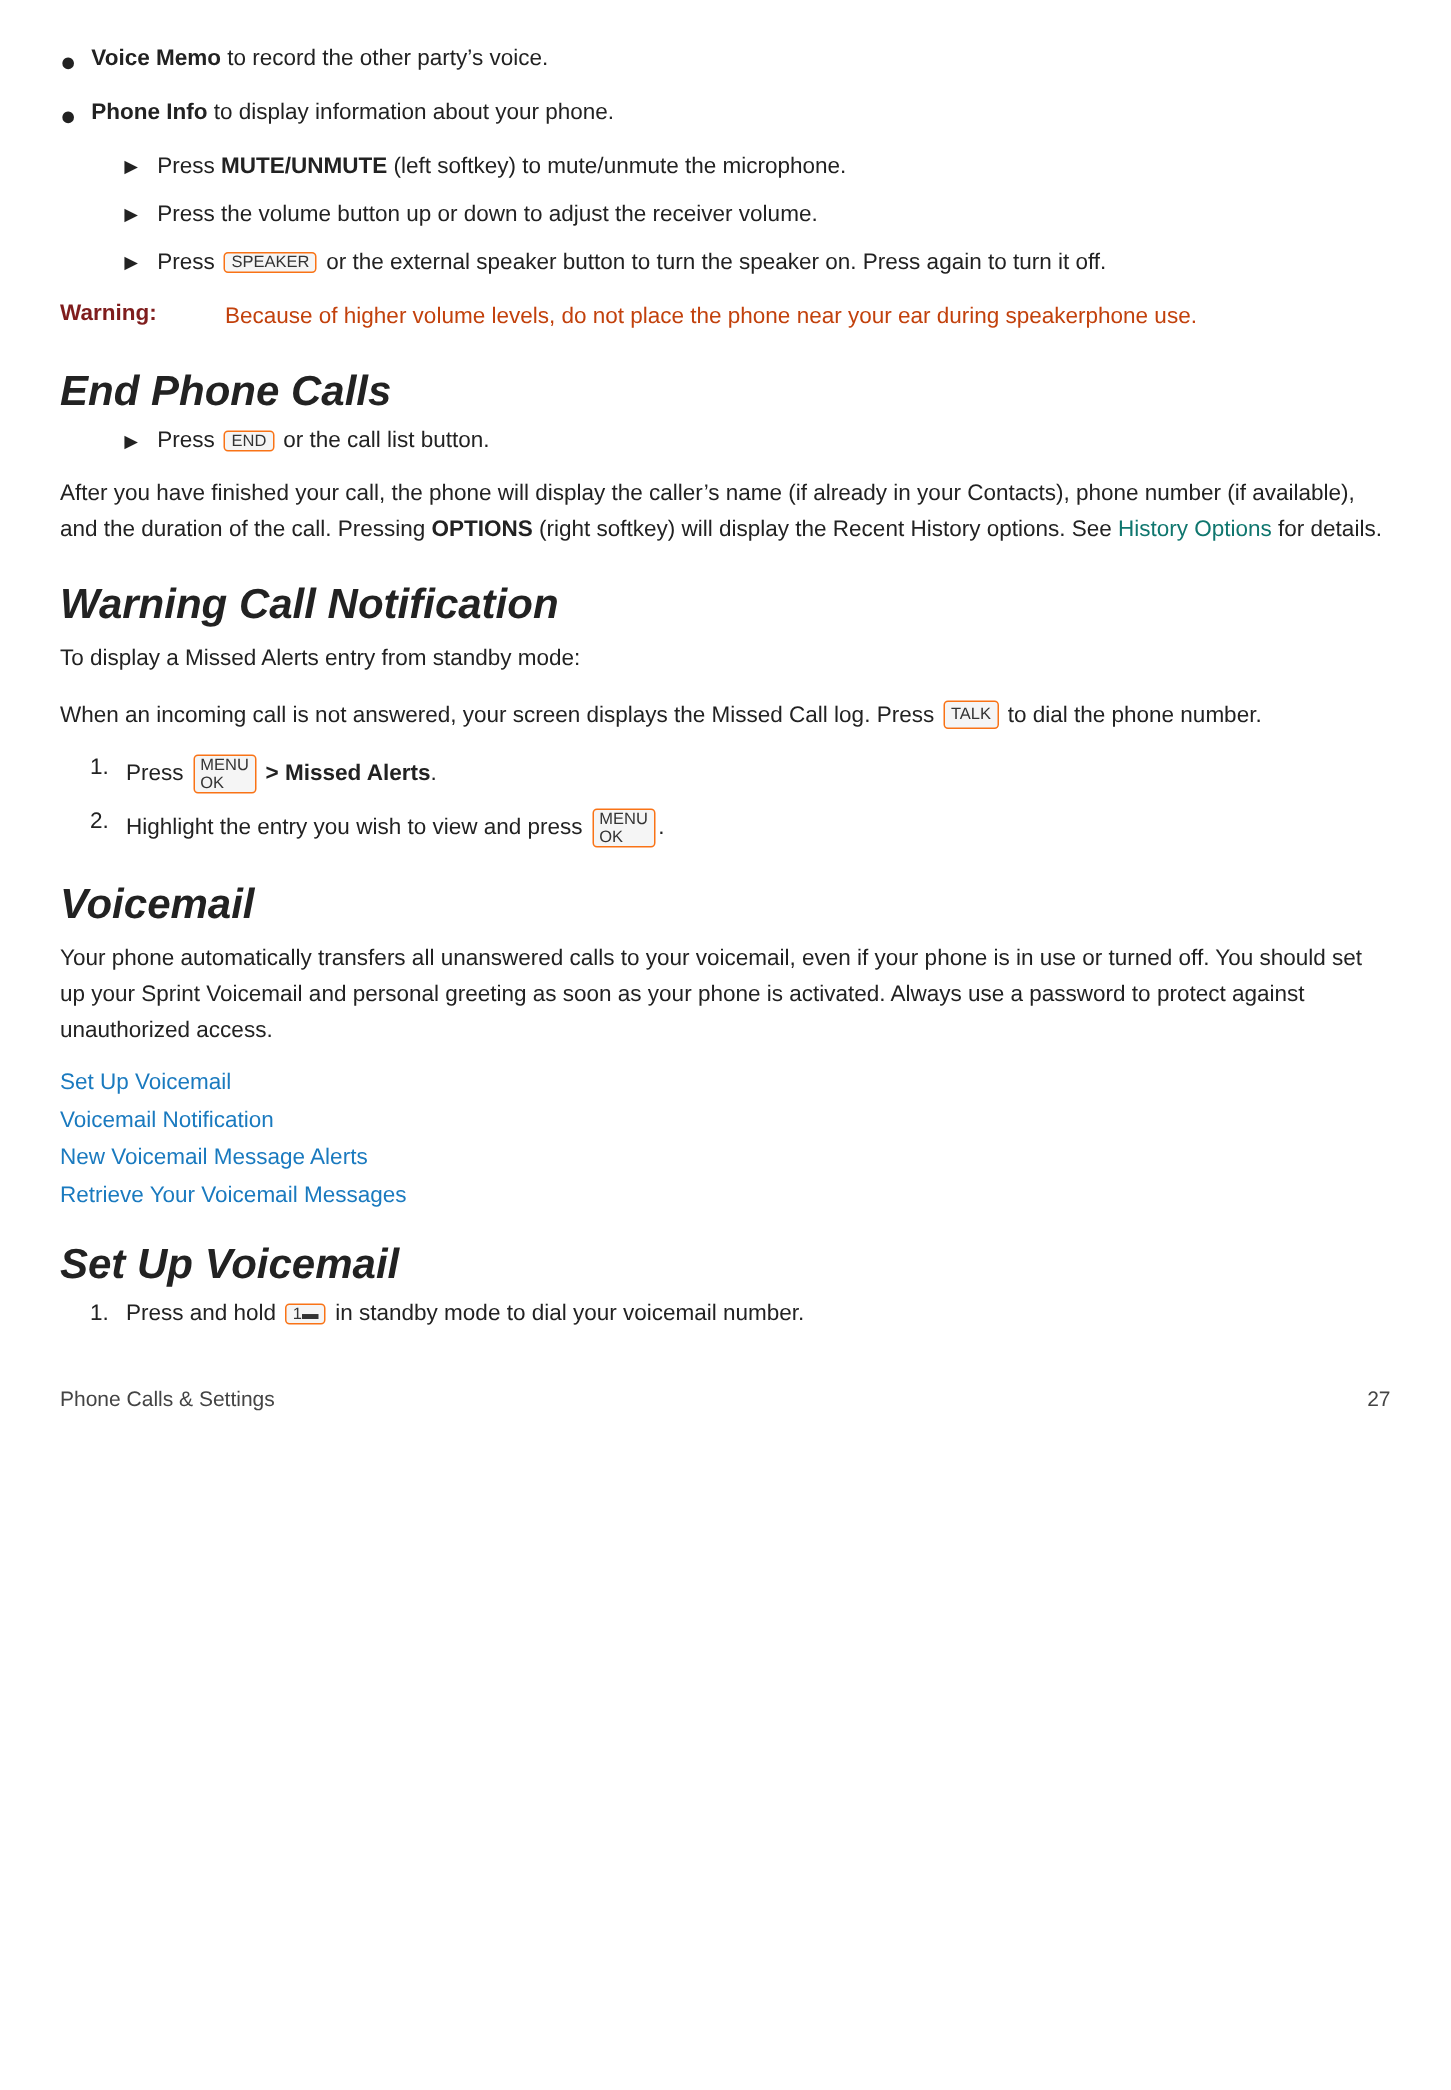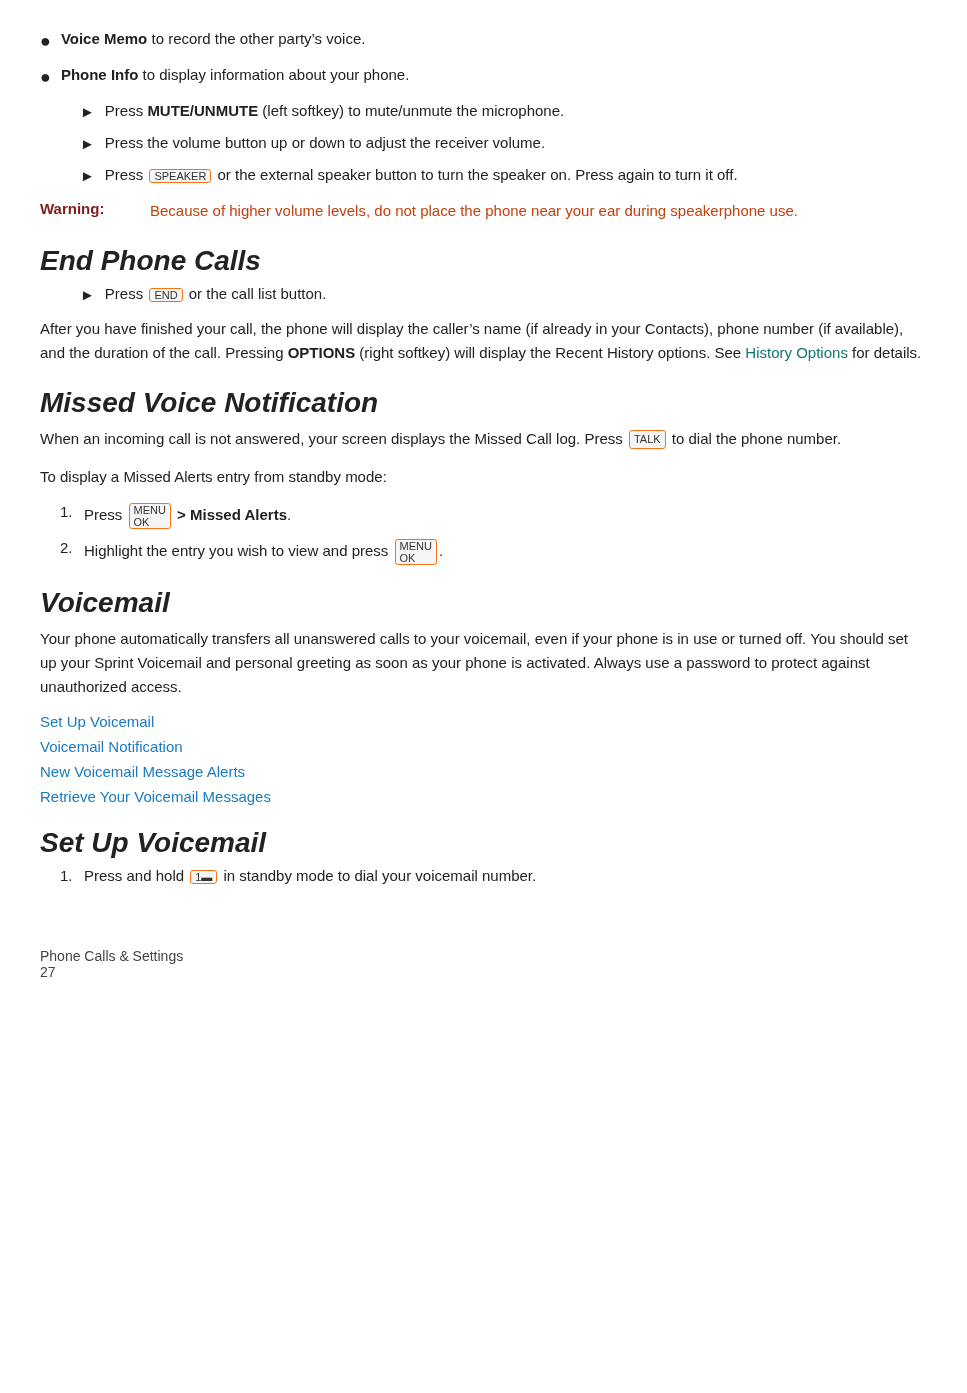--- a/index.html
+++ b/index.html
@@ -99,25 +99,24 @@
     .links-list a {
       display: block;
       color: #1a7abf;
       text-decoration: none;
       margin-bottom: 8px;
       font-size: 15px;
     }
     .footer {
       display: flex;
       justify-content: space-between;
-      margin-top: 64px;
+      margin-top: 40px;
       font-size: 14px;
       color: #444;
       border-top: none;
-      flex-direction: column;
     }
   </style>
 </head>
 <body>
 
 <div class="section-block">
   <div class="bullet-item">
     <span class="bullet-dot">●</span>
     <span>
       <span class="bold">Voice Memo</span><span> to record the other party’s voice.</span>
@@ -165,27 +164,27 @@
       <span>Press </span><span class="key-badge">END</span><span> or the call list button.</span>
     </span>
   </div>
 
   <p class="body-text">
     <span>After you have finished your call, the phone will display the caller’s name (if already in your Contacts), phone number (if available), and the duration of the call. Pressing </span><span class="bold">OPTIONS</span><span> (right softkey) will display the Recent History options. See </span><a class="link">History Options</a><span> for details.</span>
   </p>
 </div>
 
 <div class="section-gap">
-  <div class="italic-heading">Missed Voice Notification</div>
+  <div class="italic-heading">Warning Call Notification</div>
+
+  <p class="body-text">To display a Missed Alerts entry from standby mode:</p>
 
   <p class="body-text">
     <span>When an incoming call is not answered, your screen displays the Missed Call log. Press </span><span class="key-badge">TALK</span><span> to dial the phone number.</span>
   </p>
-
-  <p class="body-text">To display a Missed Alerts entry from standby mode:</p>
 
   <div class="numbered-item">
     <span class="num-label">1.</span>
     <span>
       <span>Press </span><span class="key-badge">MENU<br>OK</span><span class="bold"> &gt; Missed Alerts</span><span>.</span>
     </span>
   </div>
 
   <div class="numbered-item">
     <span class="num-label">2.</span>

